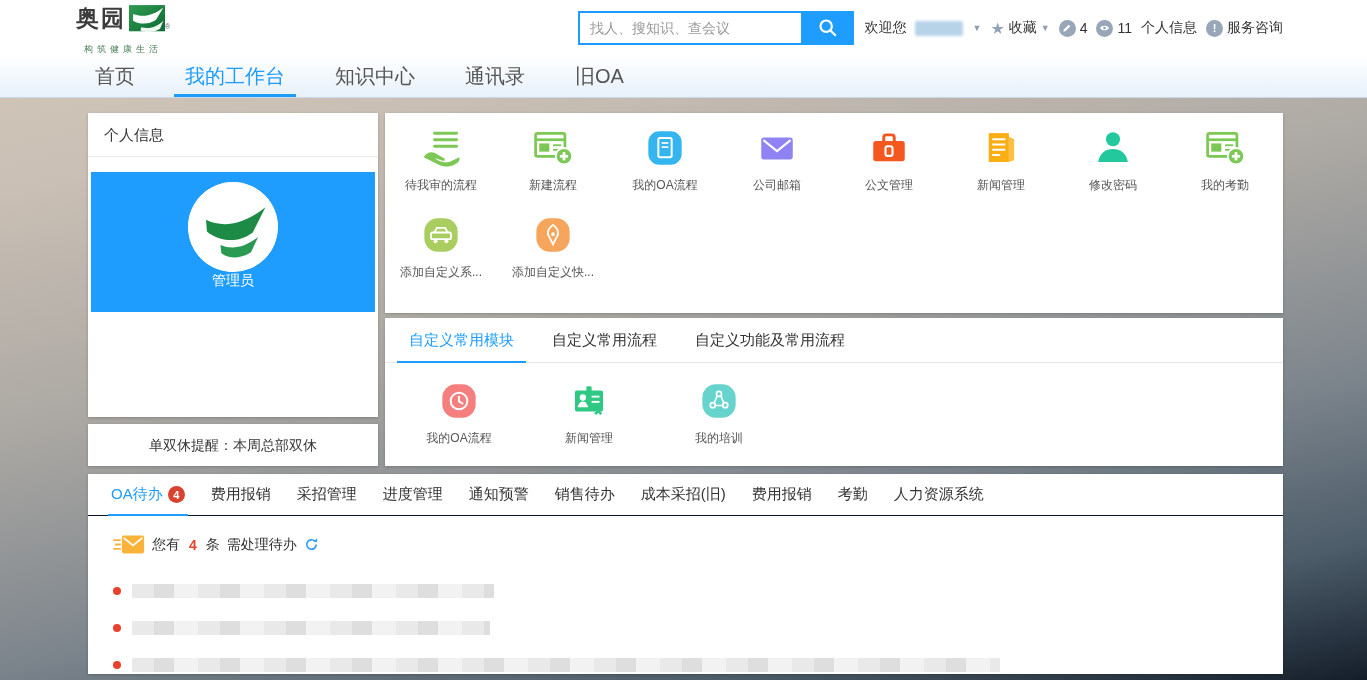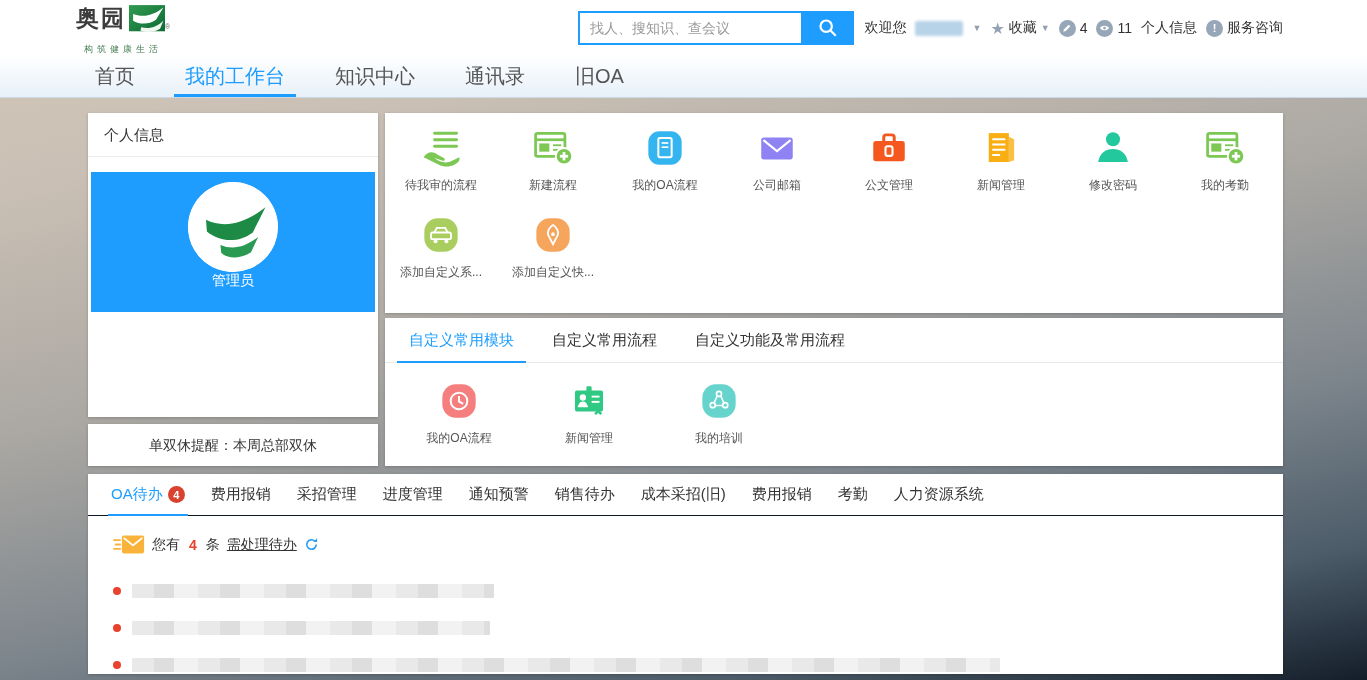--- a/index.html
+++ b/index.html
@@ -76,21 +76,21 @@
   #card-todo { left:88px; top:474px; width:1195px; height:200px; }
   .todo-tabbar { height:42px; border-bottom:1px solid #0f172a; display:flex; padding-left:10px; }
   .todo-tab { padding:0 13px; display:flex; align-items:center; font-size:15px; color:#333; gap:5px;
               position:relative; cursor:pointer; white-space:nowrap; }
   .todo-tab.active { color:#1e9dff; }
   .todo-tab.active::after { content:""; position:absolute; left:10px; right:10px; bottom:-1px; height:2px; background:#1e9dff; }
   .badge { min-width:17px; height:17px; border-radius:50%; background:#d9422f; color:#fff; font-size:11px;
            display:flex; align-items:center; justify-content:center; font-weight:bold; }
   .todo-msg { display:flex; align-items:center; gap:7px; padding:17px 0 0 25px; font-size:14px; color:#333; }
   .msg-count { color:#e8412c; font-weight:bold; padding:0 2px; }
-  .msg-link { text-decoration:underline; cursor:pointer; }
+  .msg-link { cursor:pointer; }
   .todo-list { padding:16px 0 0 25px; }
   .todo-item { display:flex; align-items:center; height:37px; gap:11px; cursor:pointer; }
   .dot { width:8px; height:8px; border-radius:50%; background:#e8412c; flex:none; }
   .redline { height:14px; background:repeating-linear-gradient(90deg,#e9e9e9 0 22px,#dedede 22px 42px,#f2f2f2 42px 66px);
              filter:blur(.6px); border-radius:1px; }
 </style>
 </head>
 <body>
 
 <header class="topbar">

